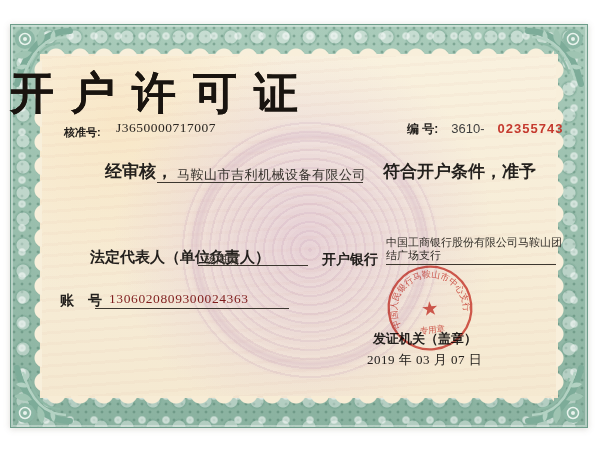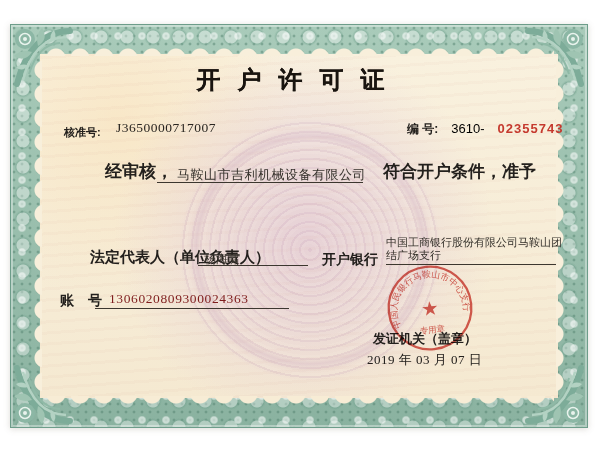--- a/index.html
+++ b/index.html
@@ -69,29 +69,29 @@
     background:
       radial-gradient(circle, rgba(203,164,195,0) 59%, rgba(193,150,184,.4) 62%, rgba(203,164,195,0) 66%),
       repeating-radial-gradient(circle, rgba(191,150,183,.30) 0 2px, rgba(221,196,214,.12) 2px 6px, rgba(240,228,236,.16) 6px 9px);
     opacity:.6;filter:blur(.3px);
   }
   
   .t{position:absolute;color:#23201d;}
   .sans{font-family:"Liberation Sans",sans-serif;}
   .serif{font-family:"Liberation Serif",serif;}
   .cert-title{
-    left:0;right:0;top:40px;text-align:center;
-    font-size:24px;font-weight:700;letter-spacing:17px;
+    left:0;right:0;top:40px;text-align:left;
+    font-size:44px;font-weight:700;letter-spacing:17px;
     color:#19140f;text-shadow:0 0 .5px #19140f;
   }
   .approval-label{left:54px;top:101px;font-size:11px;font-weight:700;}
   .approval-value{left:106px;top:96px;font-size:13.5px;letter-spacing:.5px;color:#2a2621;}
   .serial-row{left:397px;top:97px;font-size:13px;display:flex;gap:13px;align-items:baseline;}
   .serial-label{font-weight:700;white-space:pre;font-size:12px;}
-  .serial-prefix{font-family:"Liberation Sans",sans-serif;color:#000000;}
+  .serial-prefix{font-family:"Liberation Sans",sans-serif;color:#404040;}
   .serial-number{font-family:"Liberation Sans",sans-serif;color:#c5392e;font-weight:700;letter-spacing:1px;}
   .audit-prefix{left:95px;top:136px;font-size:17px;font-weight:700;}
   .company-name{left:167px;top:142px;font-size:13px;letter-spacing:.5px;color:#35312b;}
   .audit-suffix{left:373px;top:136px;font-size:17px;font-weight:700;}
   .audit-line2{left:50px;top:169px;font-size:17px;font-weight:700;}
   .rep-label{left:52px;top:224px;font-size:15px;font-weight:700;margin-left:28px;}
   .rep-name{left:194px;top:227px;font-size:12px;color:#3a352e;}
   .bank-label{left:312px;top:227px;font-size:14px;font-weight:700;}
   .bank-name{left:376px;top:212px;width:176px;font-size:11px;line-height:13px;color:#35312b;}
   .acct-label{left:50px;top:268px;font-size:14px;font-weight:700;white-space:pre;}

